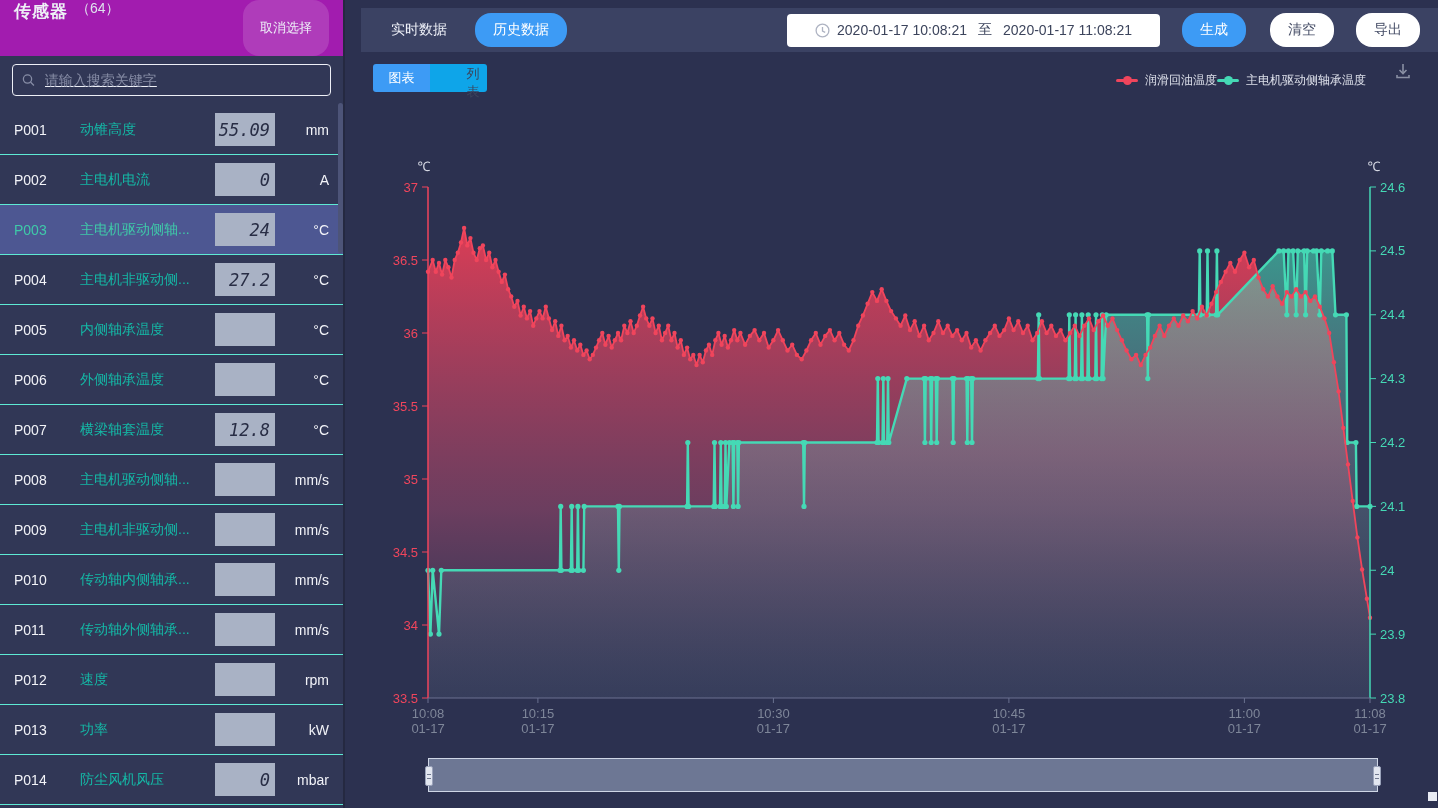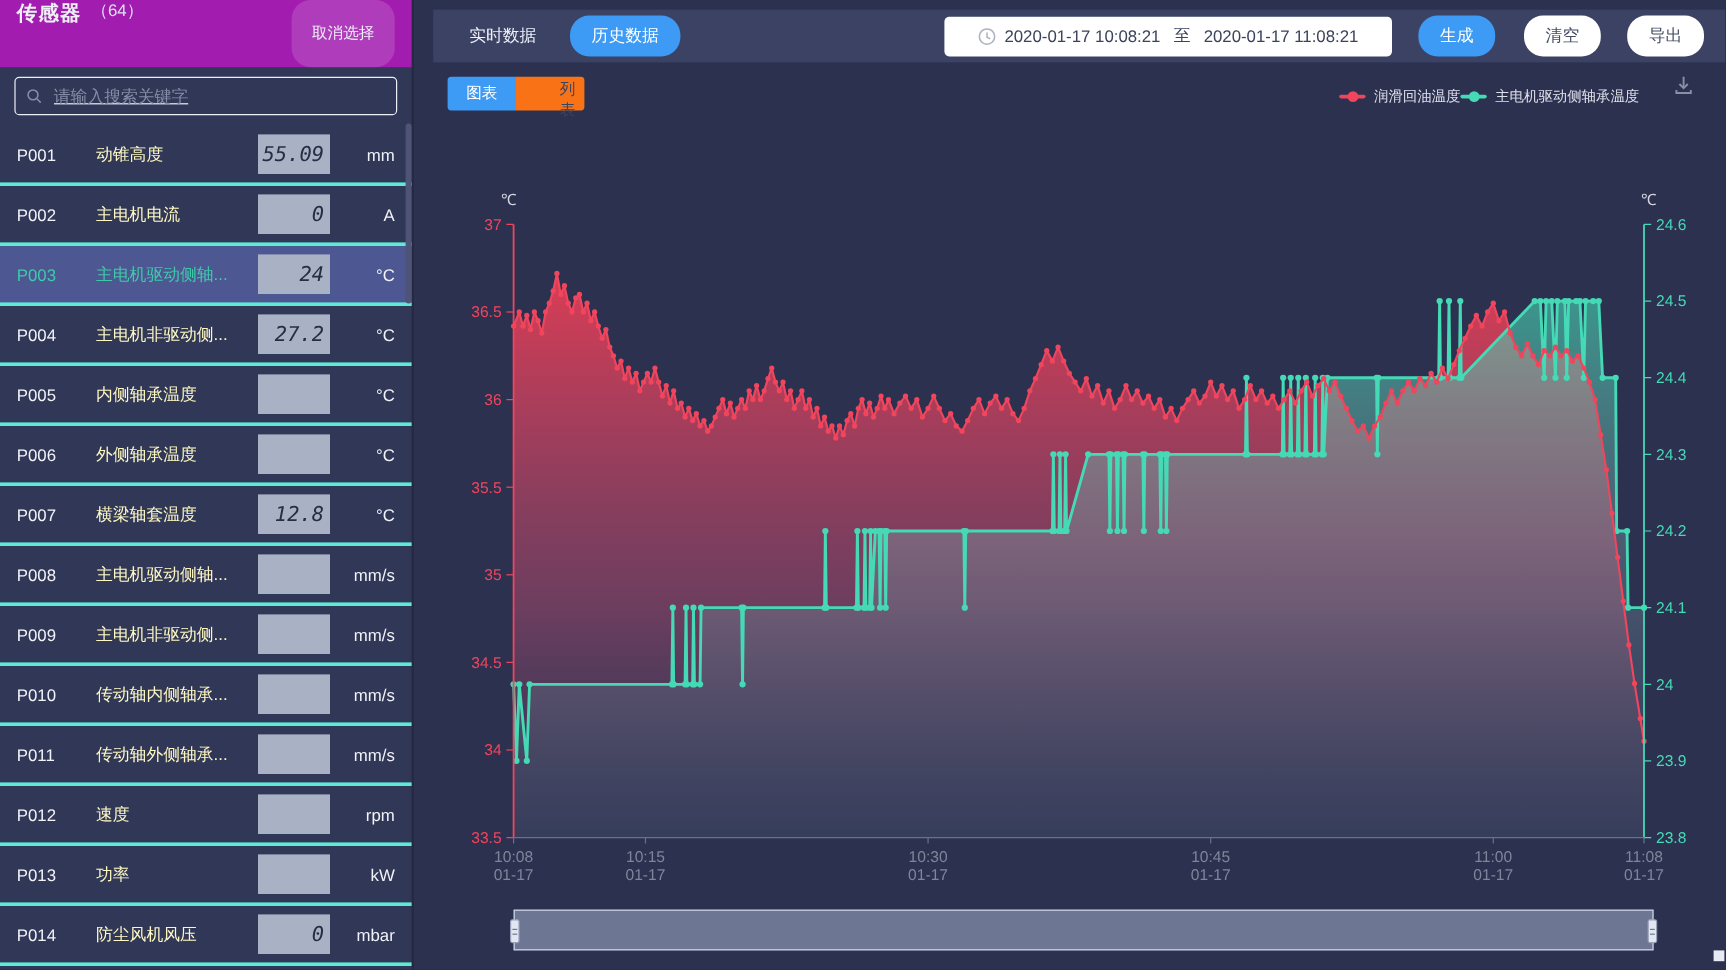--- a/index.html
+++ b/index.html
@@ -10,25 +10,25 @@
   .sidebar{position:absolute;left:0;top:0;width:345px;height:808px;background:#313756;border-right:2px solid #252941;box-sizing:border-box;}
   .sb-header{height:56px;background:#a21caf;display:flex;padding:0 14px;}
   .sb-title{font-size:17px;font-weight:bold;letter-spacing:1px;}
   .sb-count{font-size:14px;margin-left:8px;color:#dfe2ee;}
   .deselect-btn{margin-left:auto;background:rgba(255,255,255,.14);border:none;color:#eef0f8;font-size:13px;padding:8px 17px;border-radius:16px;cursor:pointer;}
   .search-wrap{padding:8px 12px 9px;}
   .search-box{display:flex;align-items:center;gap:8px;border:1px solid #edeff6;border-radius:4px;height:30px;padding:0 9px;text-decoration:underline;}
   .search-box input{background:transparent;border:none;outline:none;color:#fff;font-size:14px;width:100%;font-family:inherit;}
   .search-box input::placeholder{color:#878da6;}
   .sensor-list{position:relative;}
-  .srow{height:50px;display:flex;align-items:center;padding:0 14px;border-bottom:3px solid #5eead4;font-size:14px;box-sizing:border-box;cursor:pointer;}
+  .srow{height:50px;display:flex;align-items:center;padding:0 14px;border-bottom:1px solid #5eead4;font-size:14px;box-sizing:border-box;cursor:pointer;}
   .srow.selected{background:#4d5792;}
   .srow.selected .scode,.srow.selected .sname{color:#3fc9a9;}
   .scode{width:66px;color:#f2f3f8;flex:none;}
-  .sname{flex:1;color:#fef9c3;white-space:nowrap;overflow:hidden;}
+  .sname{flex:1;color:#14b8a6;white-space:nowrap;overflow:hidden;}
   .sval{width:60px;height:33px;background:#a9b2c5;color:#282d45;flex:none;
         font-family:"DejaVu Sans Mono",monospace;font-style:italic;font-size:17px;
         display:flex;align-items:center;justify-content:flex-end;padding:0 5px;box-sizing:border-box;}
   .sunit{width:54px;text-align:right;color:#f2f3f8;font-size:14px;flex:none;}
   .sb-scrollthumb{position:absolute;right:0px;top:103px;width:5px;height:150px;background:#4d5478;border-radius:3px;}
 
   
   .topbar{position:absolute;left:361px;top:8px;width:1077px;height:44px;background:#3b4263;display:flex;align-items:center;box-sizing:border-box;padding:0 18px 0 30px;}
   .tb-realtime{font-size:14px;color:#eef0f8;cursor:pointer;}
   .pill{border:none;border-radius:16px;font-size:14px;padding:8px 18px;cursor:pointer;font-family:inherit;}
@@ -38,21 +38,21 @@
   .datebox{margin-left:auto;background:#fff;border-radius:4px;height:33px;display:flex;align-items:center;padding:0 28px;color:#3c445c;font-size:14px;gap:7px;cursor:pointer;}
   .datebox .sep{margin:0 4px;}
   .gen-btn{margin-left:22px;}
   .clear-btn{margin-left:24px;}
   .export-btn{margin-left:22px;}
 
   
   .viewtabs{position:absolute;left:373px;top:64px;display:flex;}
   .vtab{width:57px;height:28px;font-size:13px;border:none;cursor:pointer;font-family:inherit;}
   .vtab.active{background:#3d9bf5;color:#fff;border-radius:3px 0 0 3px;font-family:Liberation Serif, serif;}
-  .vtab.idle{background:#f97316;color:#3c445c;border-radius:0 3px 3px 0;padding-left:35px;}
+  .vtab.idle{background:#0ea5e9;color:#3c445c;border-radius:0 3px 3px 0;padding-left:35px;}
   .legend{position:absolute;top:72px;right:72px;display:flex;align-items:center;}
   .legend-item{display:flex;align-items:center;gap:7px;cursor:pointer;}
   .legend-mark{position:relative;width:22px;height:3px;border-radius:2px;}
   .legend-mark::after{content:"";position:absolute;left:7px;top:-3px;width:9px;height:9px;border-radius:50%;background:inherit;}
   .legend-label{font-size:12px;color:#dde0ea;}
   .dl-icon{position:absolute;top:62px;right:26px;cursor:pointer;}
 
   
   #chart-svg{position:absolute;left:345px;top:100px;}
 

